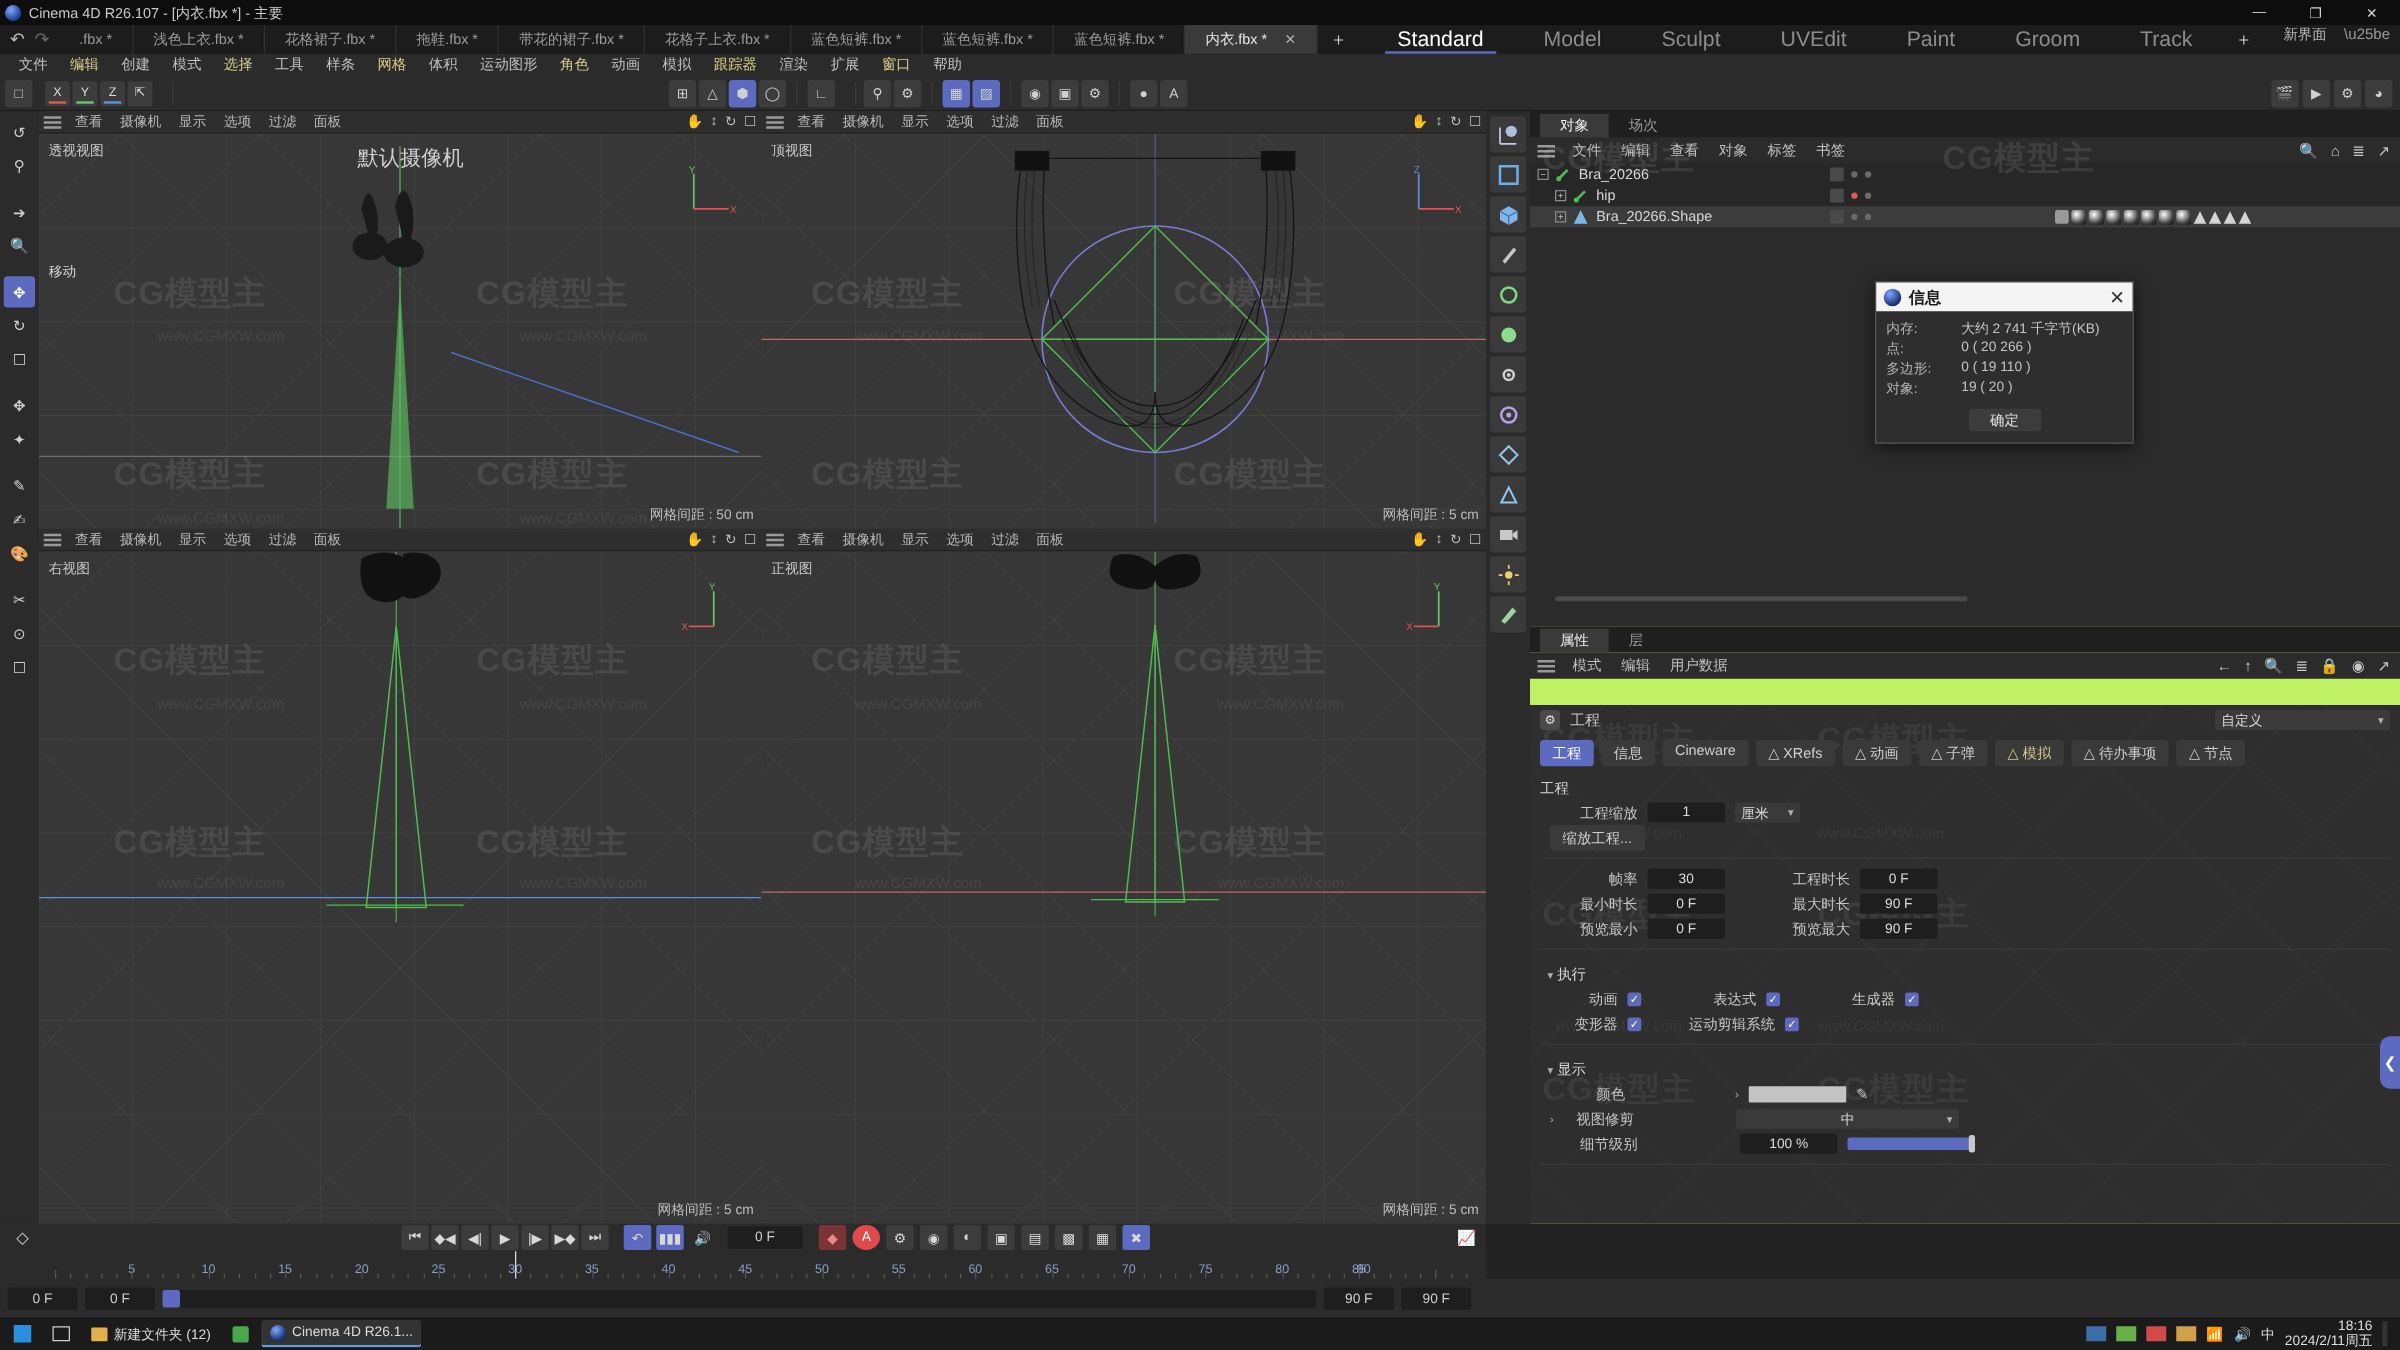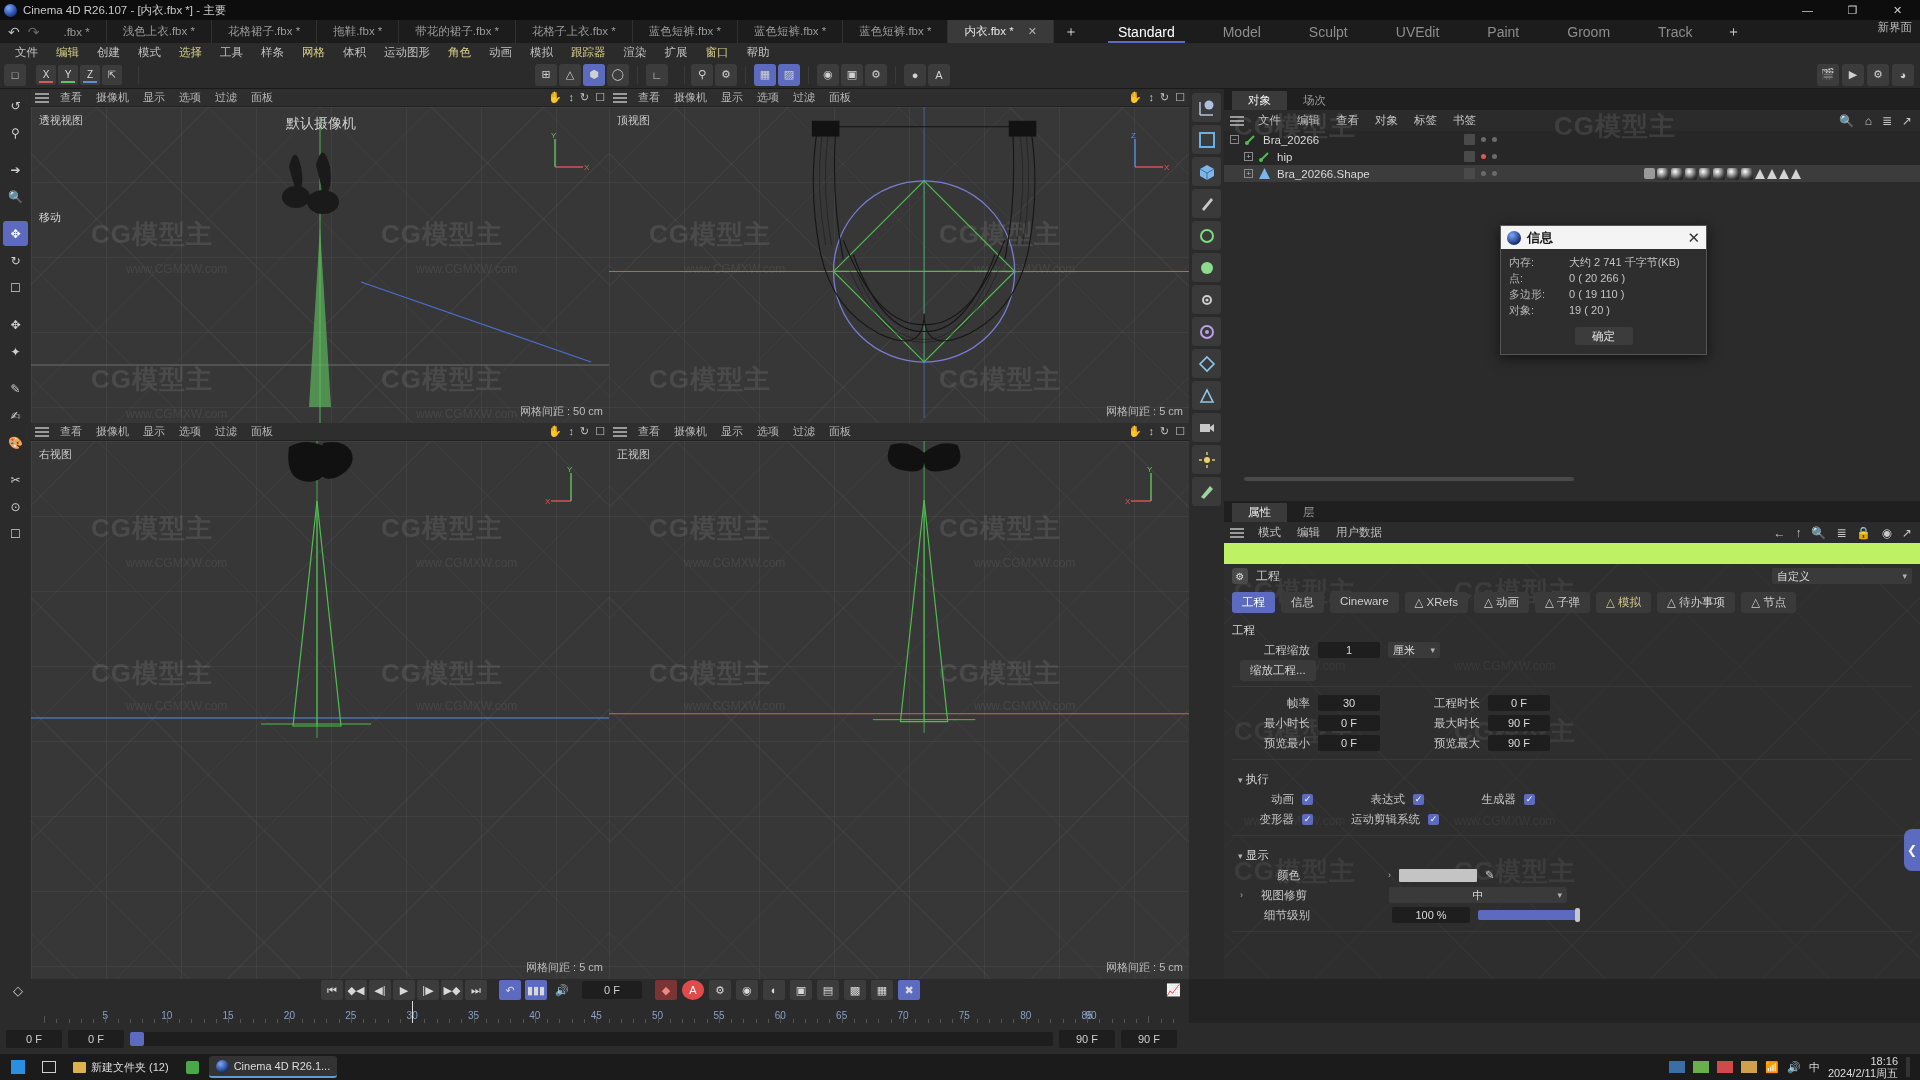--- a/index.html
+++ b/index.html
@@ -22,24 +22,24 @@
 
   
   .tabstrip { height:23px; background:#1c1c1c; display:flex; align-items:stretch; position:relative; }
   .undo-redo { display:flex; align-items:center; gap:8px; padding:0 8px; color:#b9b9b9; font-size:14px;}
   .ftab { display:flex; align-items:center; padding:0 16px; color:#9a9a9a; font-size:11.5px;
           border-right:1px solid #303030; white-space:nowrap; }
   .ftab.active { background:#3a3a3a; color:#e8e8e8; }
   .ftab .x { margin-left:14px; color:#b0b0b0; font-size:11px; }
   .tab-plus { display:flex; align-items:center; padding:0 10px; color:#cfcfcf; font-size:14px; }
   .layouts { display:flex; align-items:stretch; margin-left:6px; }
-  .lay { padding:0 24px; display:flex; align-items:center; color:#8d8d8d; font-size:14px; position:relative;}
+  .lay { padding:0 24px; display:flex; align-items:center; color:#8d8d8d; font-size:17px; position:relative;}
   .lay.active { color:#ffffff; }
   .lay.active:after { content:""; position:absolute; left:14px; right:14px; bottom:0; height:2px; background:#5c6bc0;}
-  .tabstrip-right { margin-left:auto; display:flex; align-items:flex-end; gap:27px; padding-right:8px;flex-direction:column; }
+  .tabstrip-right { margin-left:auto; display:flex; align-items:flex-start; gap:14px; padding-right:8px; }
   .newview { color:#b9b9b9; font-size:11.5px; }
 
   
   .menubar { height:18px; background:#2b2b2b; display:flex; align-items:center; padding-left:6px; gap:0; }
   .mi { padding:0 9px; font-size:11.5px; line-height:18px; }
 
   
   .toolbar { height:28px; background:#2b2b2b; display:flex; align-items:center; padding-left:4px;
              border-bottom:1px solid #1a1a1a; position:relative;}
   .tgrp { display:flex; align-items:center; gap:2px; margin-right:10px; }
@@ -378,21 +378,21 @@
           <line x1="330" y1="175" x2="560" y2="255" stroke="#4a6fd0" stroke-width="1.2"></line>
           <polygon points="289,120 300,300 278,300" fill="#5fbd5f" opacity="0.65"></polygon>
           <g fill="#1a1a1a">
             <ellipse cx="265" cy="90" rx="14" ry="11"></ellipse>
             <ellipse cx="292" cy="95" rx="16" ry="12"></ellipse>
             <path d="M258 60 q6 -25 12 0 q4 20 -4 28 z"></path>
             <path d="M285 58 q7 -26 14 2 q3 22 -6 30 z"></path>
           </g>
         </svg>
         <div class="vp-label">透视视图</div>
-        <div style="position:absolute;left:255px;top:8px;color:#cfcfcf;font-size:14px;z-index:4">默认摄像机</div>
+        <div style="position:absolute;left:255px;top:8px;color:#cfcfcf;font-size:17px;z-index:4">默认摄像机</div>
         <div style="position:absolute;left:8px;top:103px;color:#d8d8d8;font-size:11px;z-index:4">移动</div>
         <svg class="axwidget" viewBox="0 0 46 46">
           <line x1="10" y1="36" x2="10" y2="8" stroke="#63c463" stroke-width="1.4"></line>
           <line x1="10" y1="36" x2="38" y2="36" stroke="#e05555" stroke-width="1.4"></line>
           <text x="6" y="7" fill="#63c463" font-size="8">Y</text>
           <text x="39" y="39" fill="#e05555" font-size="8">X</text>
         </svg>
         <div class="gridinfo">网格间距 : 50 cm</div>
       </div>
     </div>

